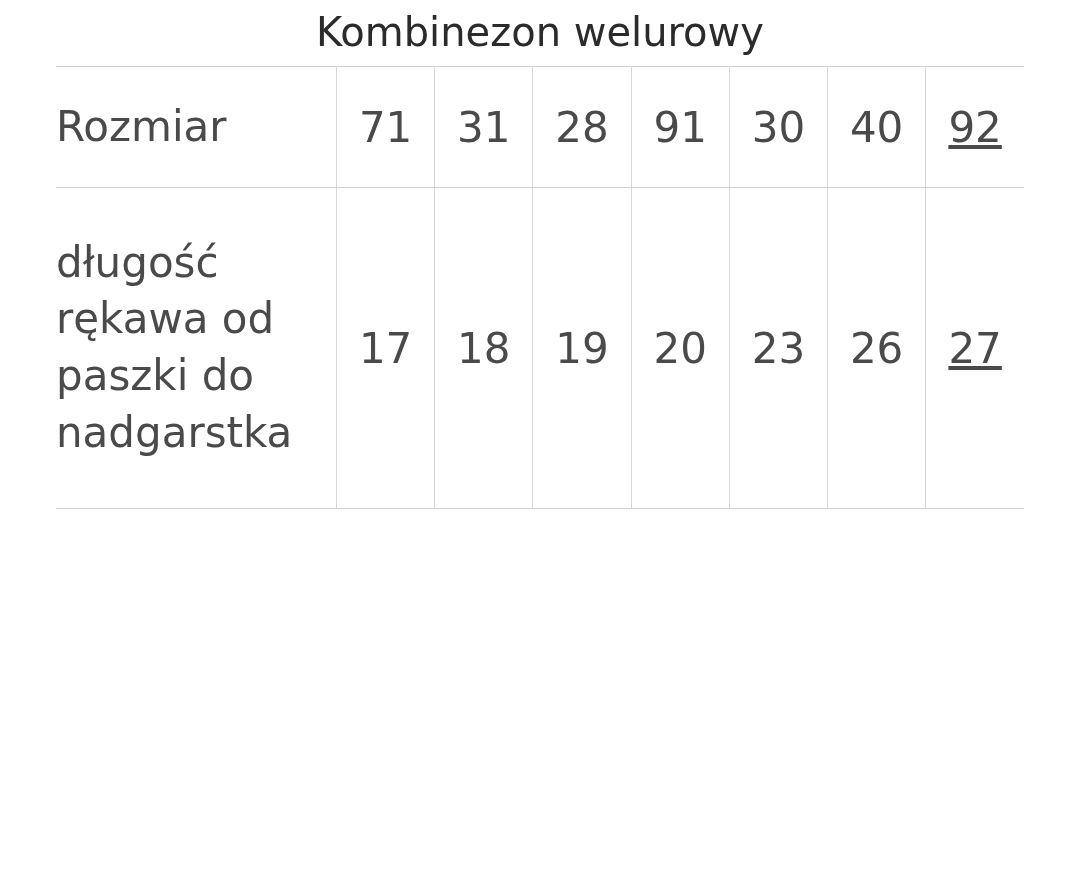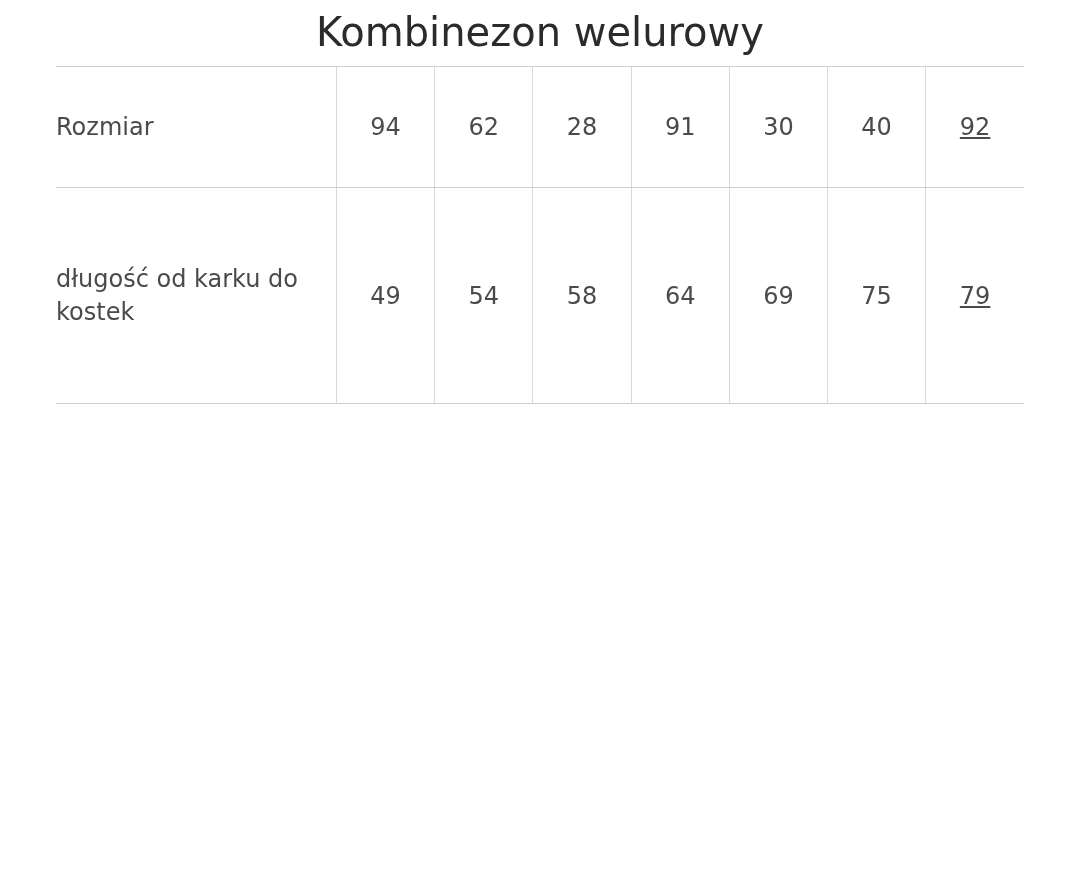--- a/index.html
+++ b/index.html
@@ -32,21 +32,21 @@
   }
   table.size-table {
     border-collapse: collapse;
     width: 968px;
     margin: 0 auto;
     table-layout: fixed;
   }
   table.size-table td {
     border: 1px solid #d8d8d8;
     color: #4a4a4a;
-    font-size: 24px;
+    font-size: 42px;
     font-weight: 400;
     vertical-align: middle;
     padding: 0;
   }
   
   table.size-table tr td {
     border-left: 1px solid #d8d8d8;
     border-right: 1px solid #d8d8d8;
     border-top: 1px solid #cfcfcf;
     border-bottom: 1px solid #cfcfcf;
@@ -76,34 +76,34 @@
 <body>
 
 <div class="page">
 
   <div class="title">Kombinezon welurowy</div>
 
   <table class="size-table">
     <tbody>
       <tr class="row-head">
         <td class="label">Rozmiar</td>
-        <td class="val">94</td>
-        <td class="val">62</td>
+        <td class="val">71</td>
+        <td class="val">31</td>
         <td class="val">28</td>
         <td class="val">91</td>
         <td class="val">30</td>
         <td class="val">40</td>
         <td class="val last">92</td>
       </tr>
-      <tr class="row-mid">
-        <td class="label">długość od karku do kostek</td>
-        <td class="val">49</td>
-        <td class="val">54</td>
-        <td class="val">58</td>
-        <td class="val">64</td>
-        <td class="val">69</td>
-        <td class="val">75</td>
-        <td class="val last">79</td>
+      <tr class="row-tall">
+        <td class="label">długość rękawa od paszki do nadgarstka</td>
+        <td class="val">17</td>
+        <td class="val">18</td>
+        <td class="val">19</td>
+        <td class="val">20</td>
+        <td class="val">23</td>
+        <td class="val">26</td>
+        <td class="val last">27</td>
       </tr>
     </tbody>
   </table>
 
 </div>
 
 </body></html>

